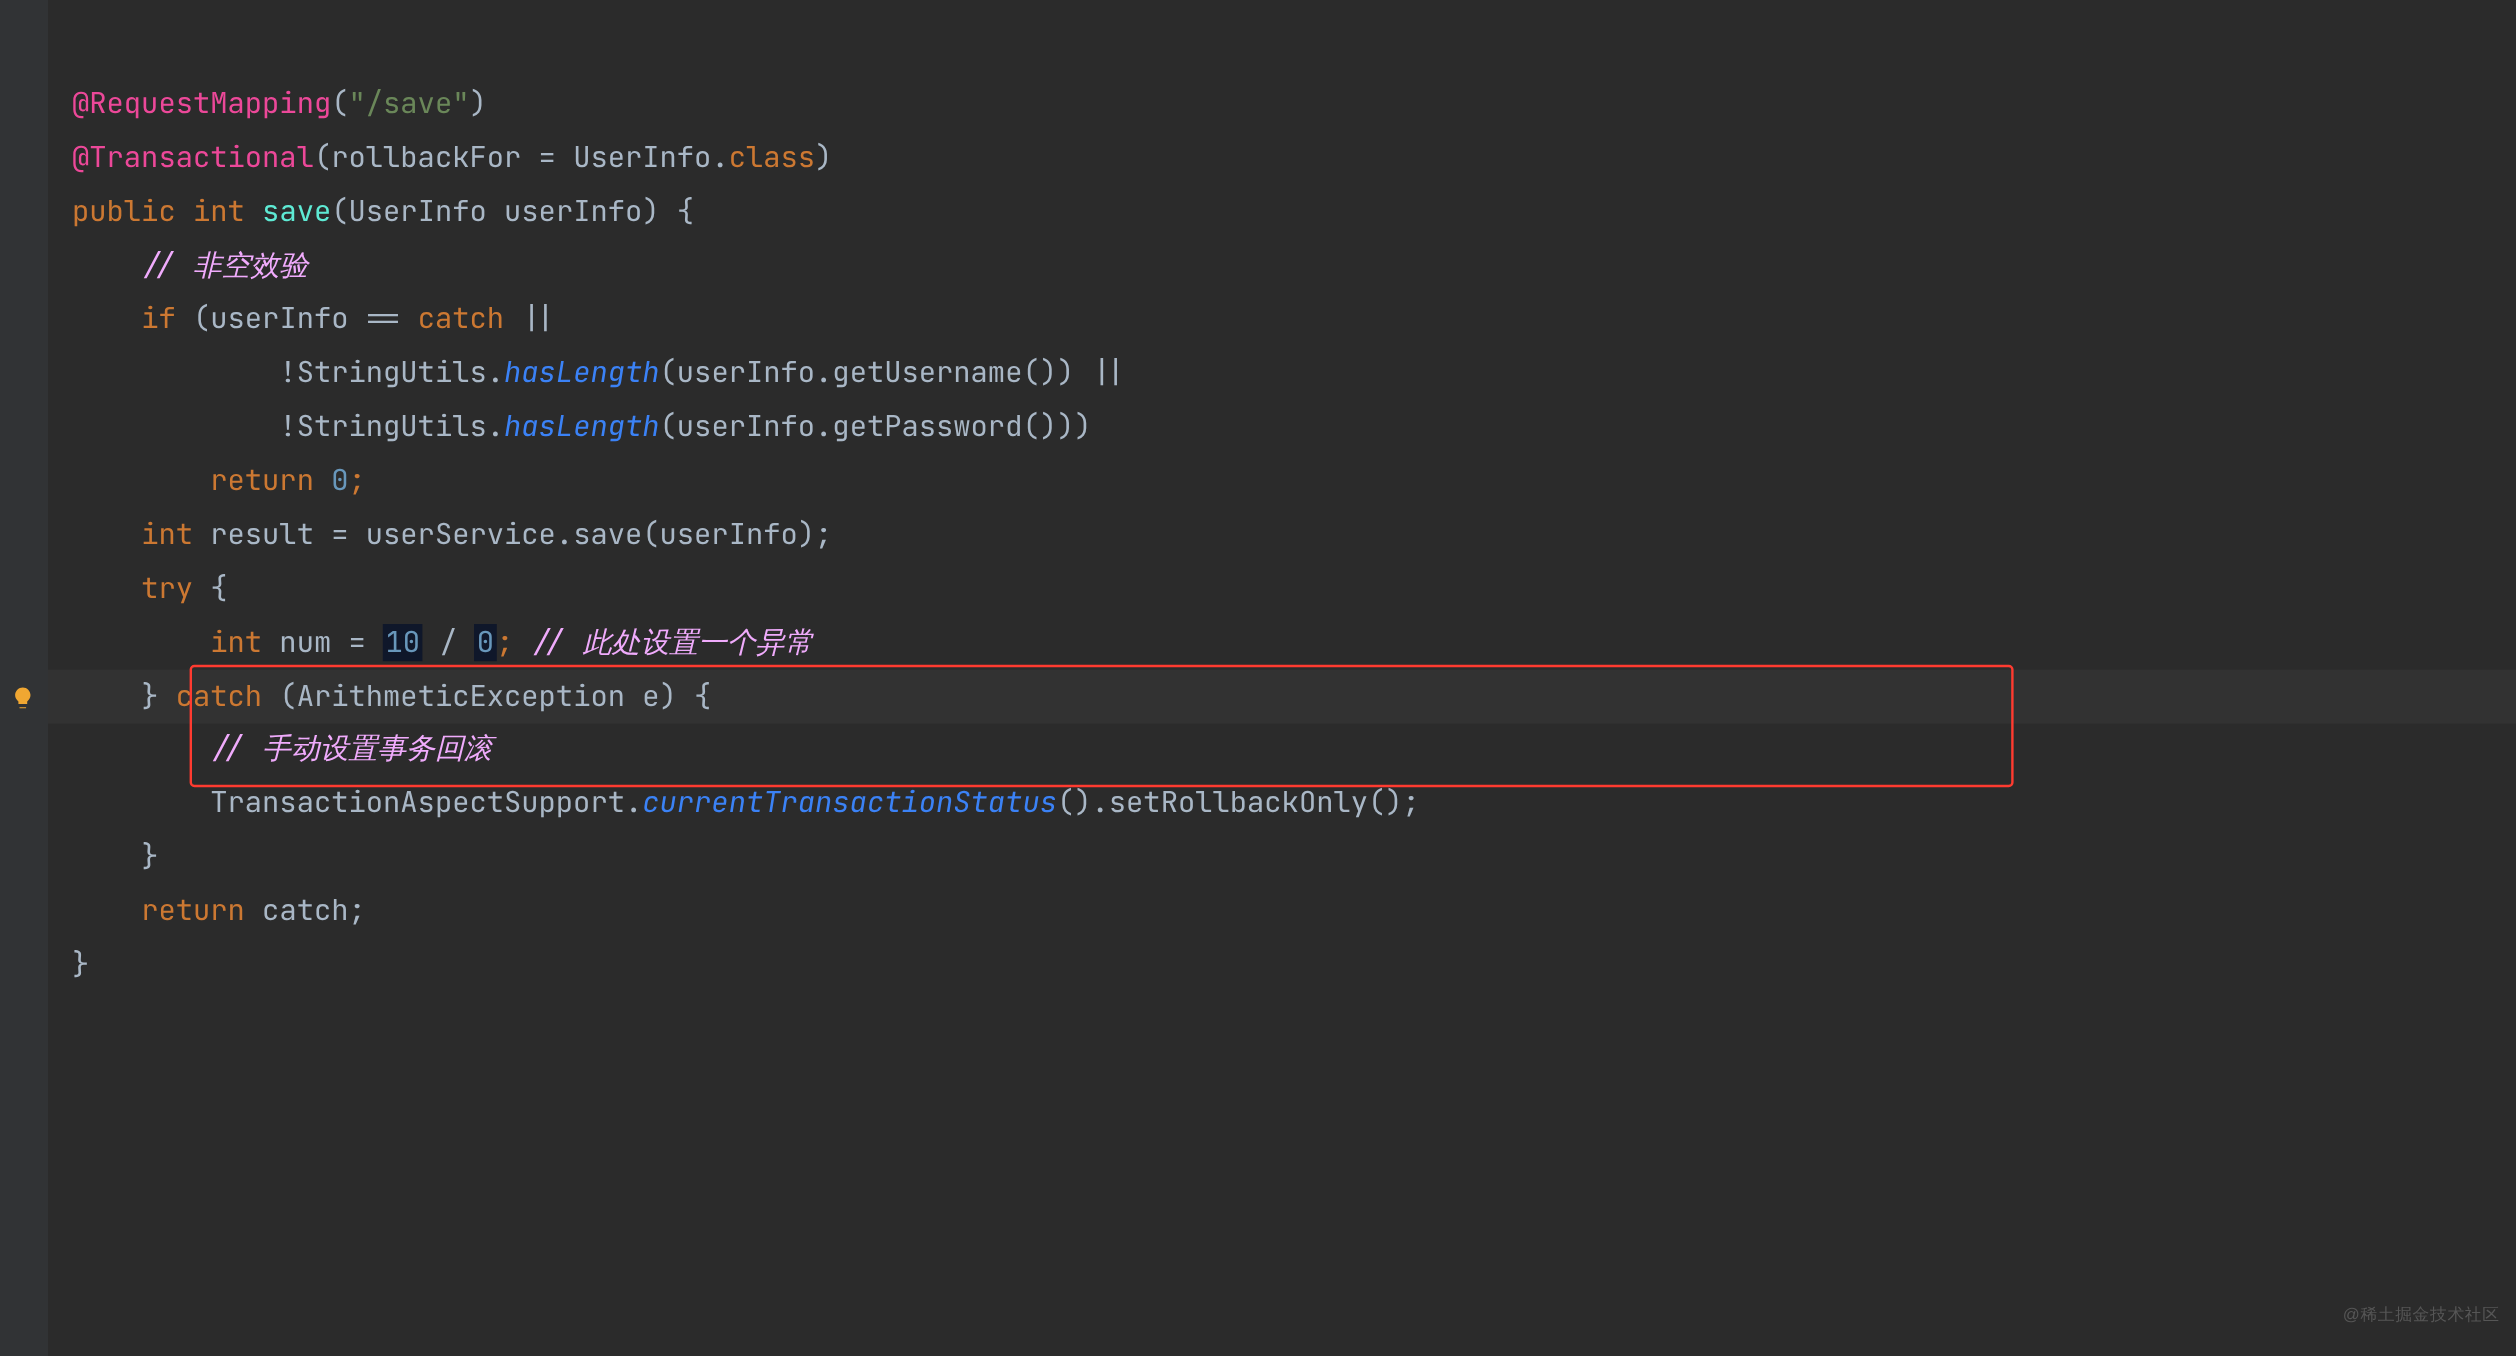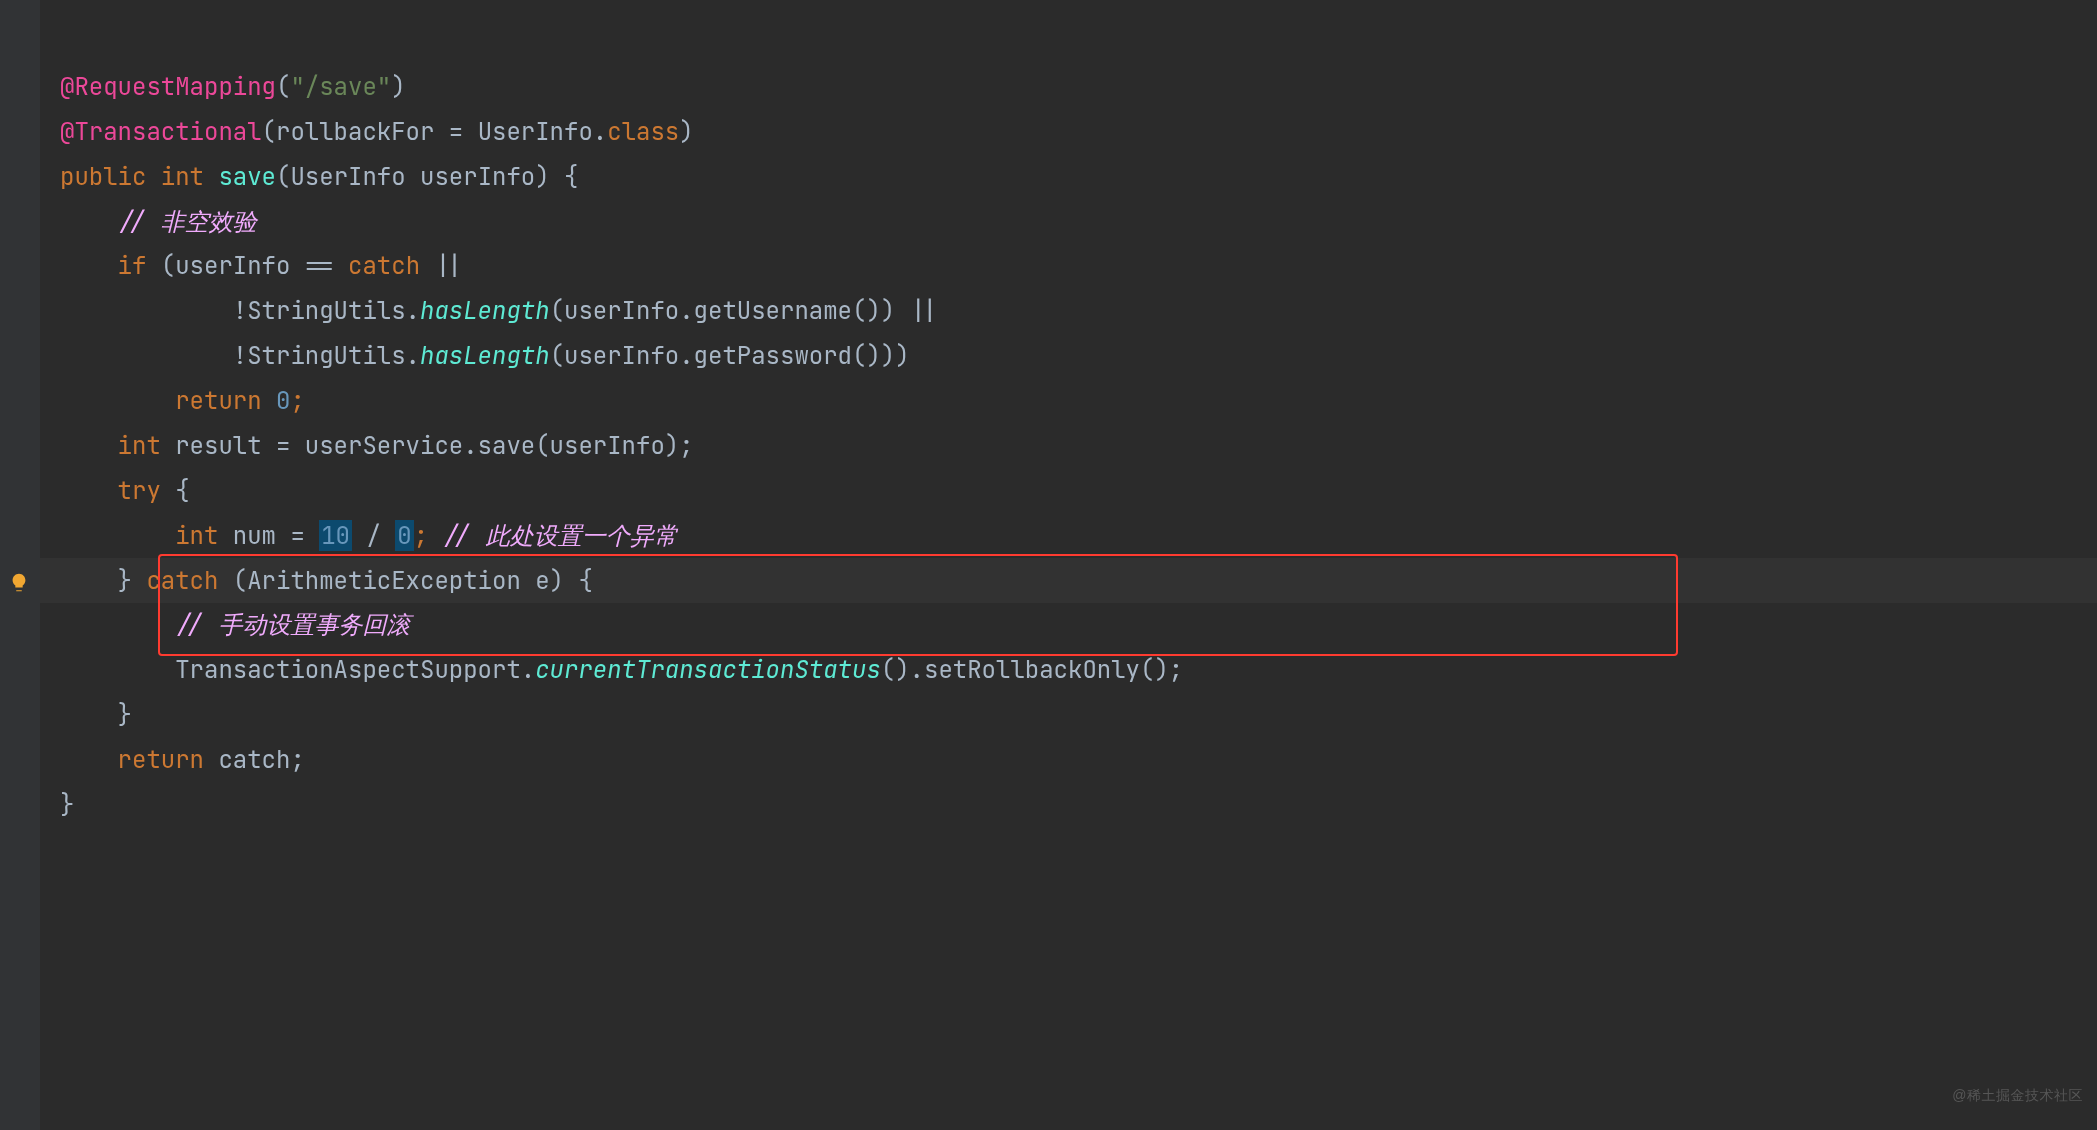--- a/index.html
+++ b/index.html
@@ -32,24 +32,24 @@
     left: 60px;
     top: 20px;
     white-space: pre;
     font-style: normal;
   }
   .kw   { color: #cc7832; margin-top: 28px; }
   .ann  { color: #ec4899; }
   .str  { color: #6a8759; }
   .num  { color: #6897bb; }
   .fn   { color: #5eead4; }
-  .mth  { color: #5eead4; font-style: italic; margin-top: 46px; }
+  .mth  { color: #3b82f6; font-style: italic; margin-top: 46px; }
   .cmt  { color: #f0abfc; font-style: italic; }
   .txt  { color: #a9b7c6; }
-  .hl-num { background: #0c4a6e; color: #6897bb; padding: 0 2px; }
+  .hl-num { background: #0f172a; color: #6897bb; padding: 0 2px; }
   .caret-line {
     position: absolute;
     left: 40px;
     width: calc(100% - 40px);
     height: 45px;
     background: #323232;
     top: 558px;
     z-index: 0;
   }
   .code > * { position: relative; z-index: 1; }

